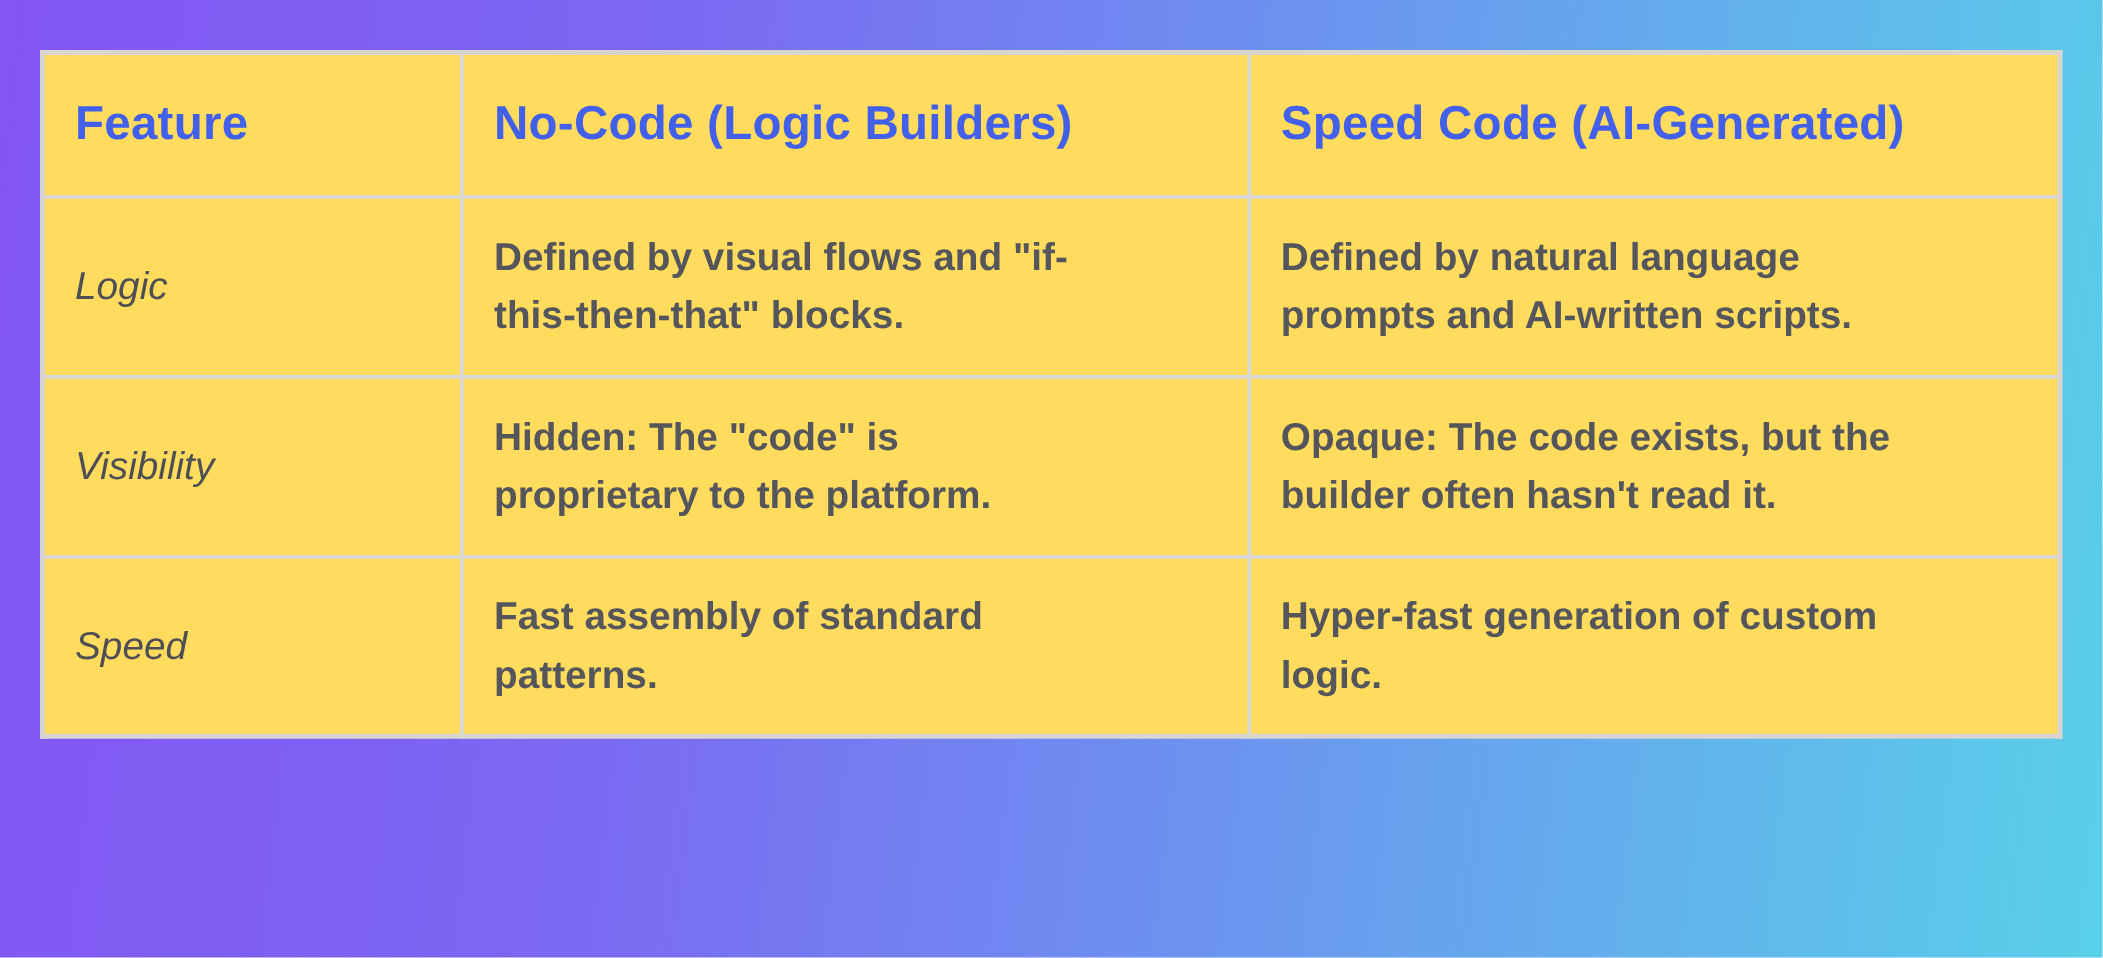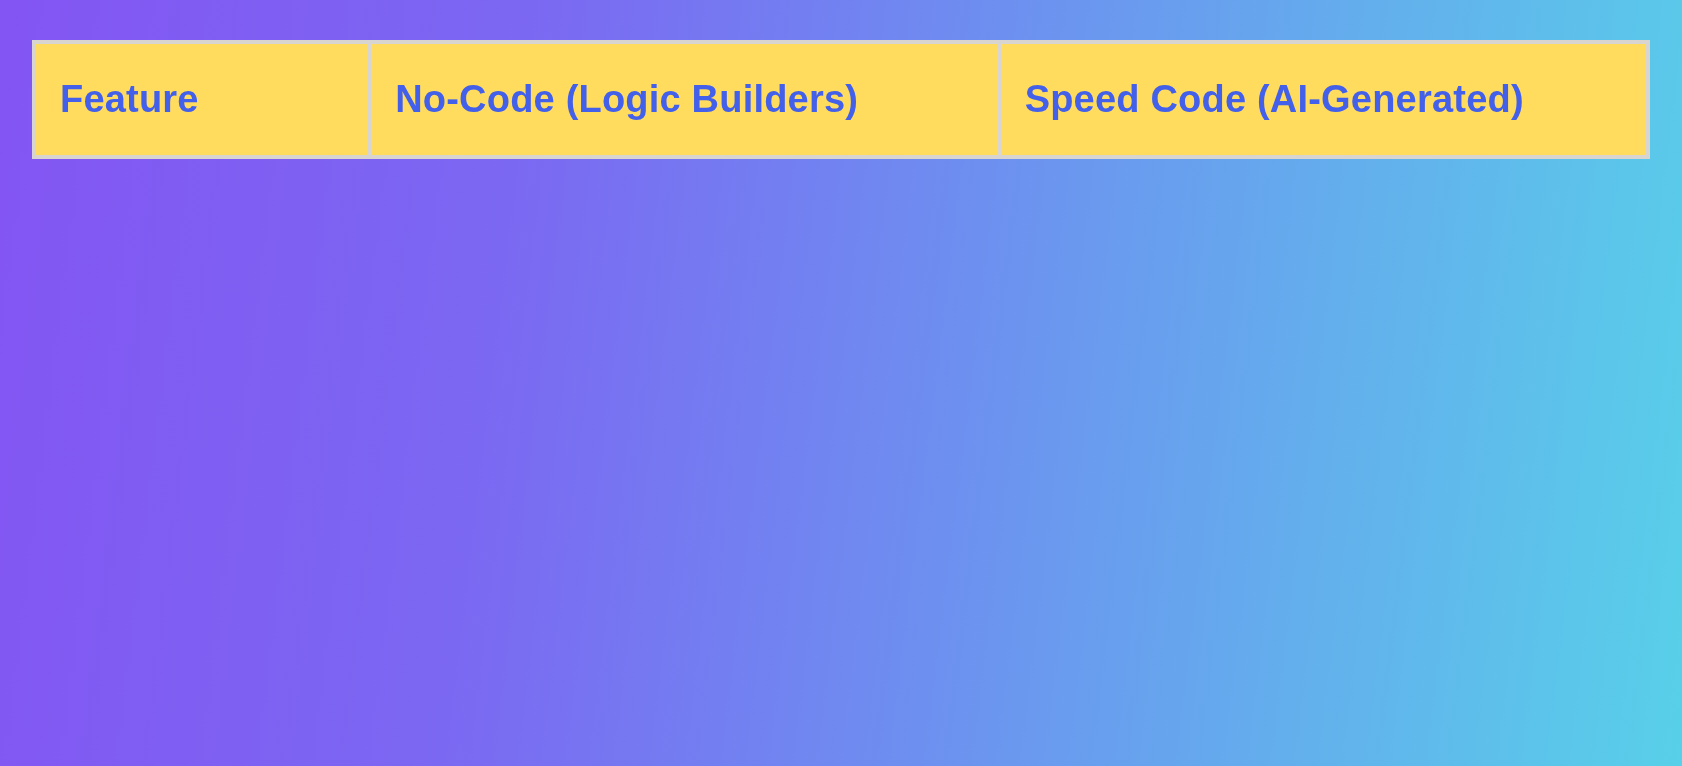--- a/index.html
+++ b/index.html
@@ -77,15 +77,36 @@
       <col class="c-vibe">
     </colgroup>
     <thead>
       <tr class="header-row">
         <th class="header-cell h-feature">Feature</th>
         <th class="header-cell h-nocode">No-Code (Logic Builders)</th>
         <th class="header-cell h-vibe">Speed Code (AI-Generated)</th>
       </tr>
     </thead>
     <tbody>
+      <tr class="body-row">
+        <td class="feature-cell">Logic</td>
+        <td class="desc-cell c2">Defined by visual flows and "if-
+this-then-that" blocks.</td>
+        <td class="desc-cell c3">Defined by natural language
+prompts and AI-written scripts.</td>
+      </tr>
+      <tr class="body-row">
+        <td class="feature-cell">Visibility</td>
+        <td class="desc-cell c2">Hidden: The "code" is
+proprietary to the platform.</td>
+        <td class="desc-cell c3">Opaque: The code exists, but the
+builder often hasn't read it.</td>
+      </tr>
+      <tr class="body-row">
+        <td class="feature-cell">Speed</td>
+        <td class="desc-cell c2">Fast assembly of standard
+patterns.</td>
+        <td class="desc-cell c3">Hyper-fast generation of custom
+logic.</td>
+      </tr>
     </tbody>
   </table>
 </div>
 
 </body></html>

